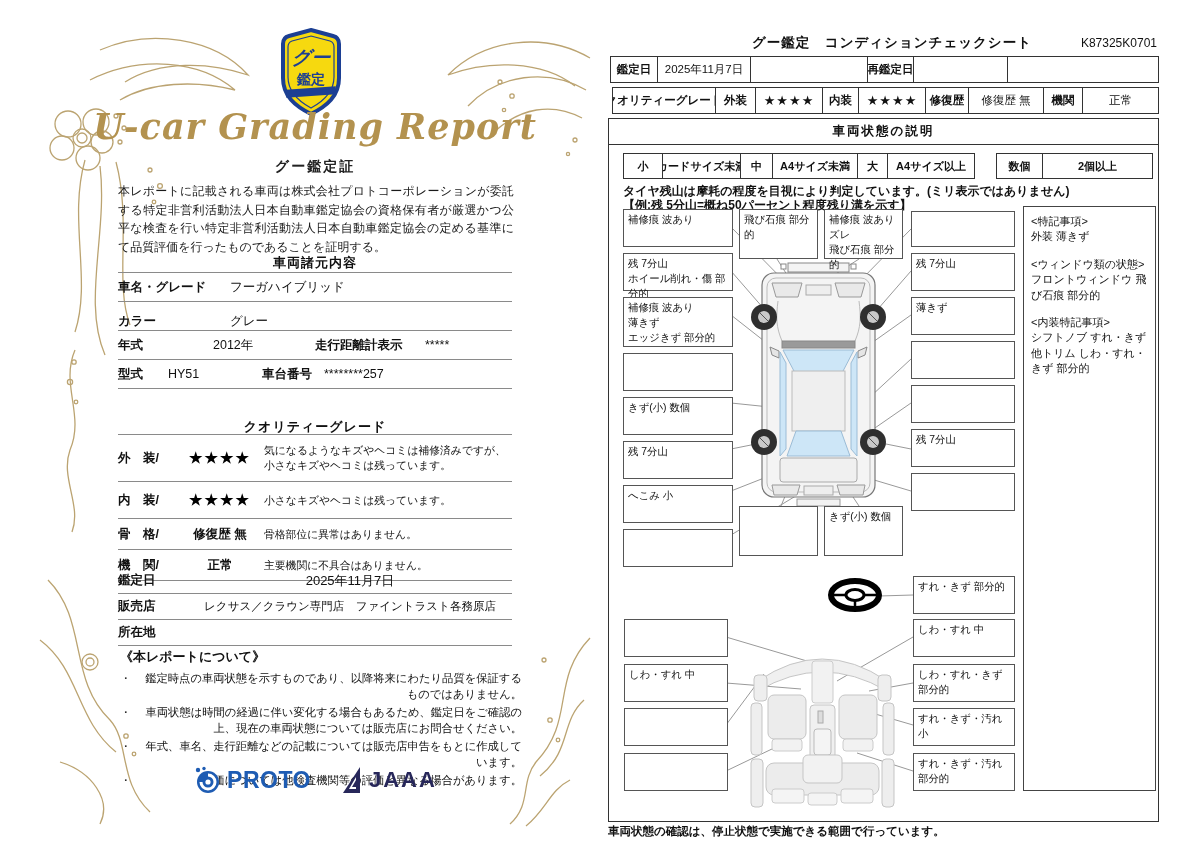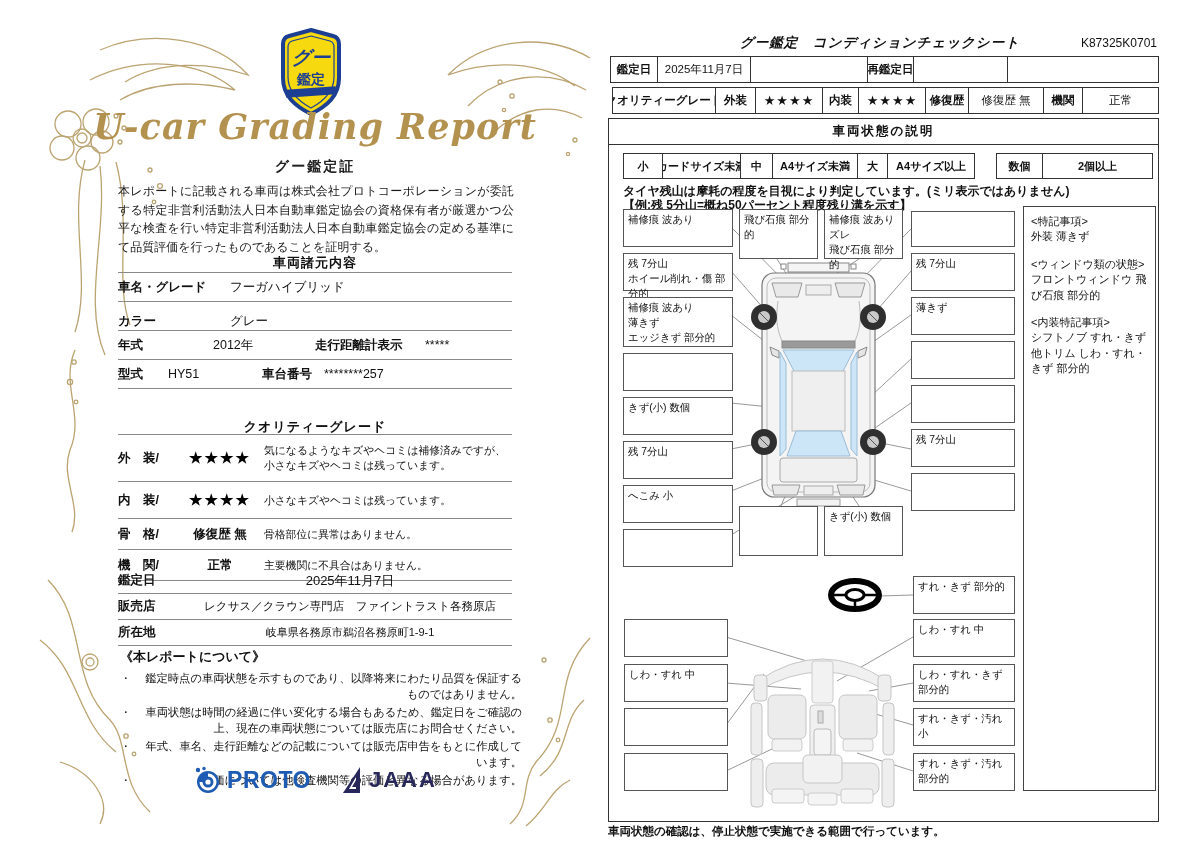--- a/index.html
+++ b/index.html
@@ -188,21 +188,20 @@
     <div class="lrow" style="height:25px;">
       <span class="llab" style="width:70px;">鑑定日</span>
       <span class="lval center" style="flex:1;font-size:13px;">2025年11月7日</span>
     </div>
     <div class="lrow" style="height:25px;">
       <span class="llab" style="width:70px;">販売店</span>
       <span class="lval center" style="flex:1;font-size:11.5px;">レクサス／クラウン専門店　ファイントラスト各務原店</span>
     </div>
     <div class="lrow" style="height:25px;">
       <span class="llab" style="width:70px;">所在地</span>
-      <span class="lval center" style="flex:1;font-size:11px;">岐阜県各務原市鵜沼各務原町1-9-1</span>
     </div>
   </div>
 
   <div class="abs" style="left:90px;top:628px;width:402px;">
     <div class="about-title">《本レポートについて》</div>
     <ul class="about">
       <li>鑑定時点の車両状態を示すものであり、以降将来にわたり品質を保証するものではありません。</li>
       <li>車両状態は時間の経過に伴い変化する場合もあるため、鑑定日をご確認の上、現在の車両状態については販売店にお問合せください。</li>
       <li>年式、車名、走行距離などの記載については販売店申告をもとに作成しています。</li>
       <li>評価については他検査機関等の評価と異なる場合があります。</li>
@@ -226,21 +225,21 @@
         <polygon points="8,24 15,12 15,24" fill="#fff"></polygon>
         <polygon points="11,22 15,15 15,22" fill="#27275a"></polygon>
       </svg>
       <span class="jaaa-text">JAAA</span>
     </div>
   </div>
 </div>
 
 <div class="page" style="left:600px;top:30px;width:560px;height:805px;">
 
-  <div class="abs sheet-title center" style="left:0;top:4px;width:560px;font-style:italic;">グー鑑定　コンディションチェックシート</div>
+  <div class="abs sheet-title center" style="left:12px;top:4px;width:560px;">グー鑑定　コンディションチェックシート</div>
   <div class="abs sheet-code" style="right:3px;top:6px;">K87325K0701</div>
 
   <div class="gtbl" style="left:10px;top:26px;width:547px;height:25px;grid-template-columns:47px 93px 117px 46px 94px 1fr;">
     <div class="lab">鑑定日</div>
     <div>2025年11月7日</div>
     <div></div>
     <div class="lab">再鑑定日</div>
     <div></div>
     <div></div>
   </div>

